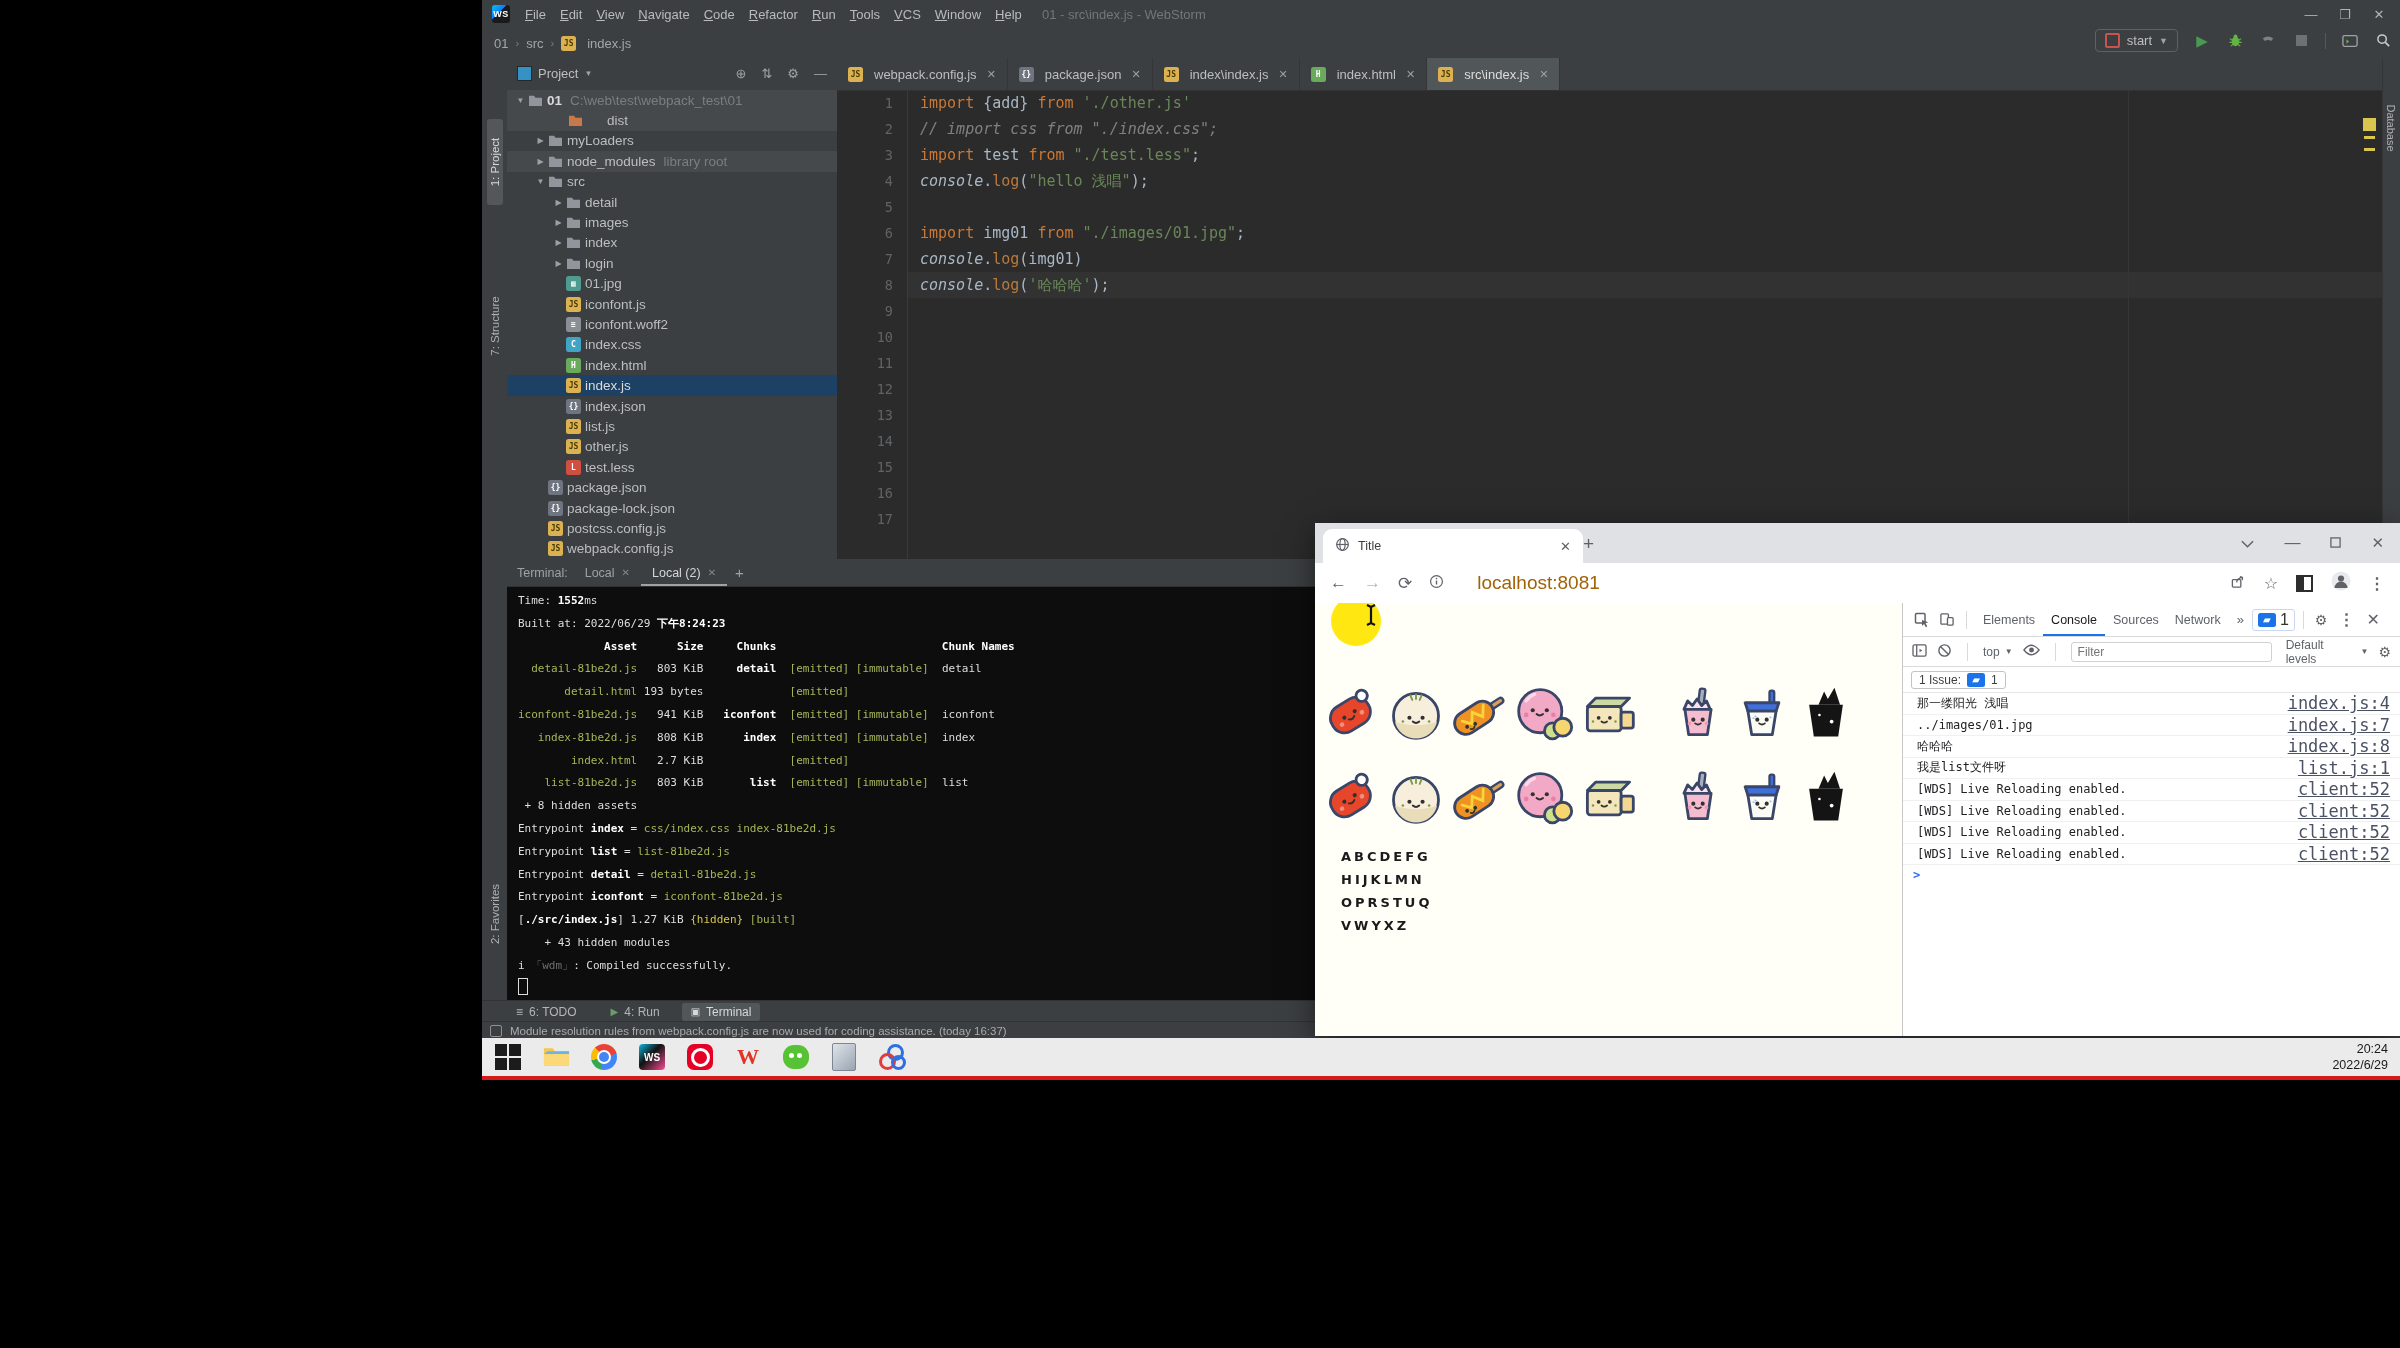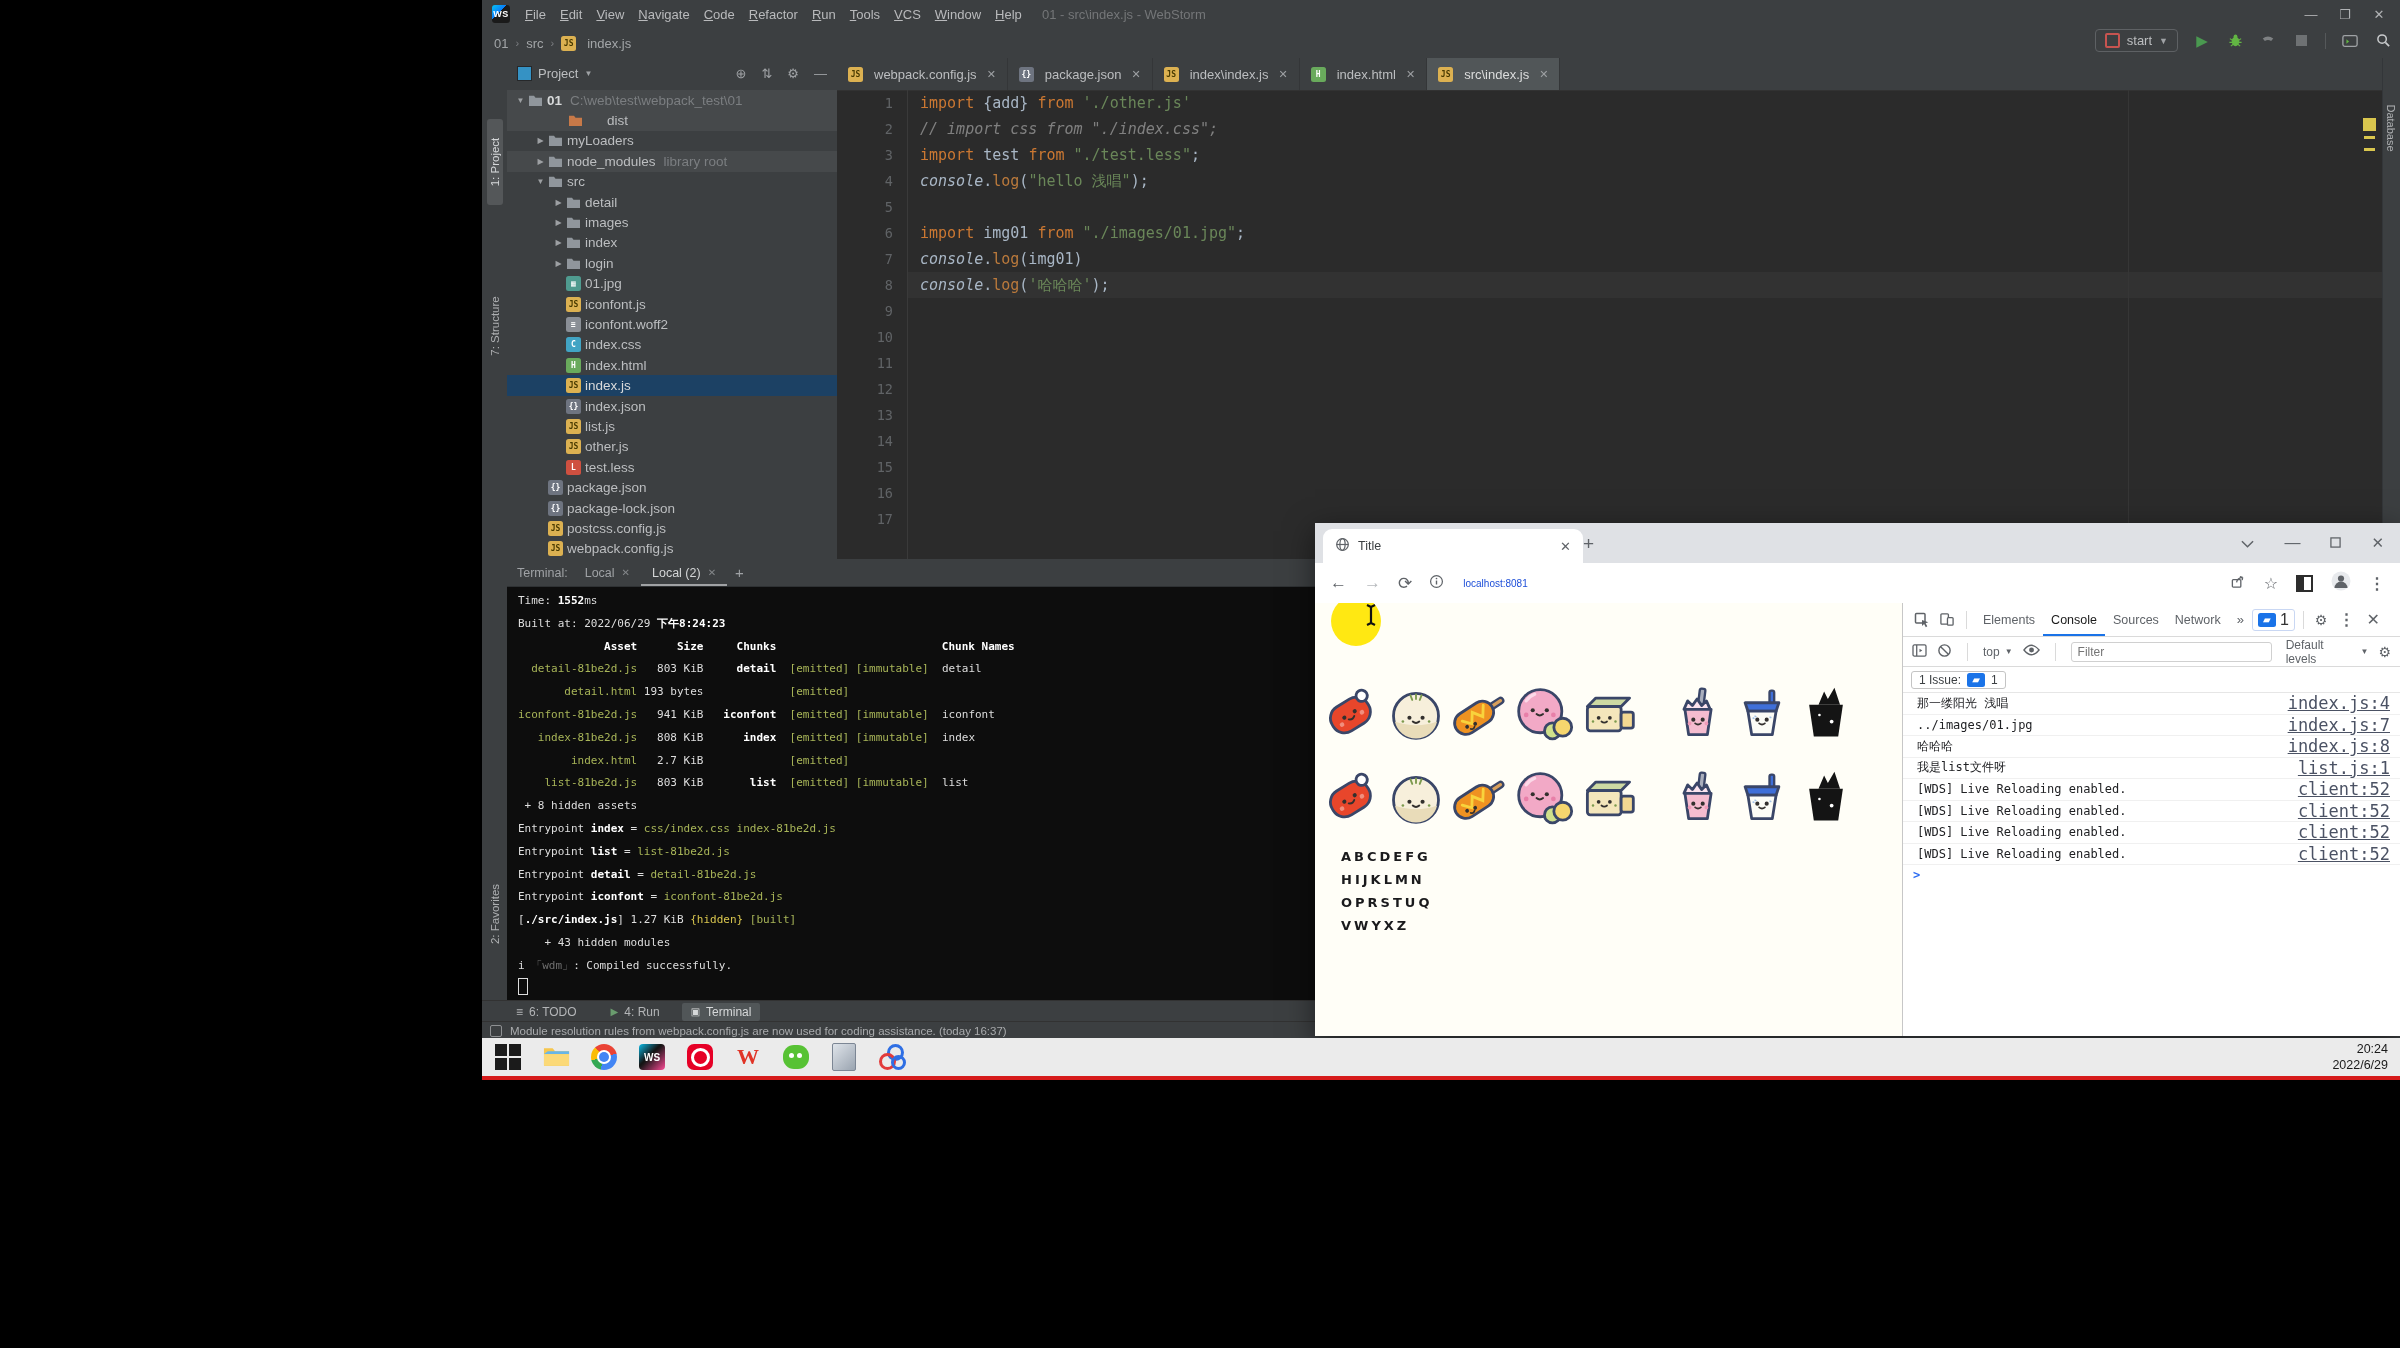--- a/index.html
+++ b/index.html
@@ -88,21 +88,21 @@
 
   
   .browser{position:absolute;left:833px;top:523px;width:1085px;height:513px;background:#fff;box-shadow:0 8px 28px rgba(0,0,0,.5);}
   .tabstrip{position:absolute;left:0;top:0;right:0;height:40px;background:#dfe1e5;}
   .btab{position:absolute;left:8px;top:6px;width:236px;height:34px;background:#fff;border-radius:9px 9px 0 0;display:flex;align-items:center;gap:8px;padding:0 12px;font-size:12.5px;color:#3c4043;}
   .btab .x{margin-left:auto;color:#5f6368;font-size:13px;}
   .newtab{position:absolute;left:268px;top:10px;color:#5f6368;font-size:19px;}
   .bwin{position:absolute;right:0;top:0;height:40px;display:flex;align-items:center;gap:30px;padding-right:16px;color:#5f6368;}
   .btoolbar{position:absolute;left:0;top:40px;right:0;height:40px;background:#fff;border-bottom:1px solid #e6e6e6;display:flex;align-items:center;gap:17px;padding:0 15px;color:#5f6368;}
   .navg{font-size:17px;}
-  .urltext{font-size:10px;color:#1d4ed8;margin-left:2px;}
+  .urltext{font-size:19px;color:#a16207;margin-left:16px;}
   .btool-right{margin-left:auto;display:flex;align-items:center;gap:18px;}
   .ext-sq{width:13px;height:13px;border:2px solid #2d2d2d;background:linear-gradient(90deg,#2d2d2d 50%,#fff 50%);}
   .bcontent{position:absolute;left:0;top:80px;right:0;bottom:0;display:flex;}
 
   
   .page{width:587px;position:relative;background:#fffef7;overflow:hidden;}
   .hl-circle{position:absolute;left:16px;top:-7px;width:50px;height:50px;border-radius:50%;background:#ffe812;}
   .heading{position:absolute;left:26px;top:6px;margin:0;font-size:34px;font-weight:bold;color:#151515;letter-spacing:1px;font-family:"Liberation Sans",sans-serif;}
   .heading .first{color:#2743e3;}
   .ibeam{position:absolute;left:48px;top:0px;}

